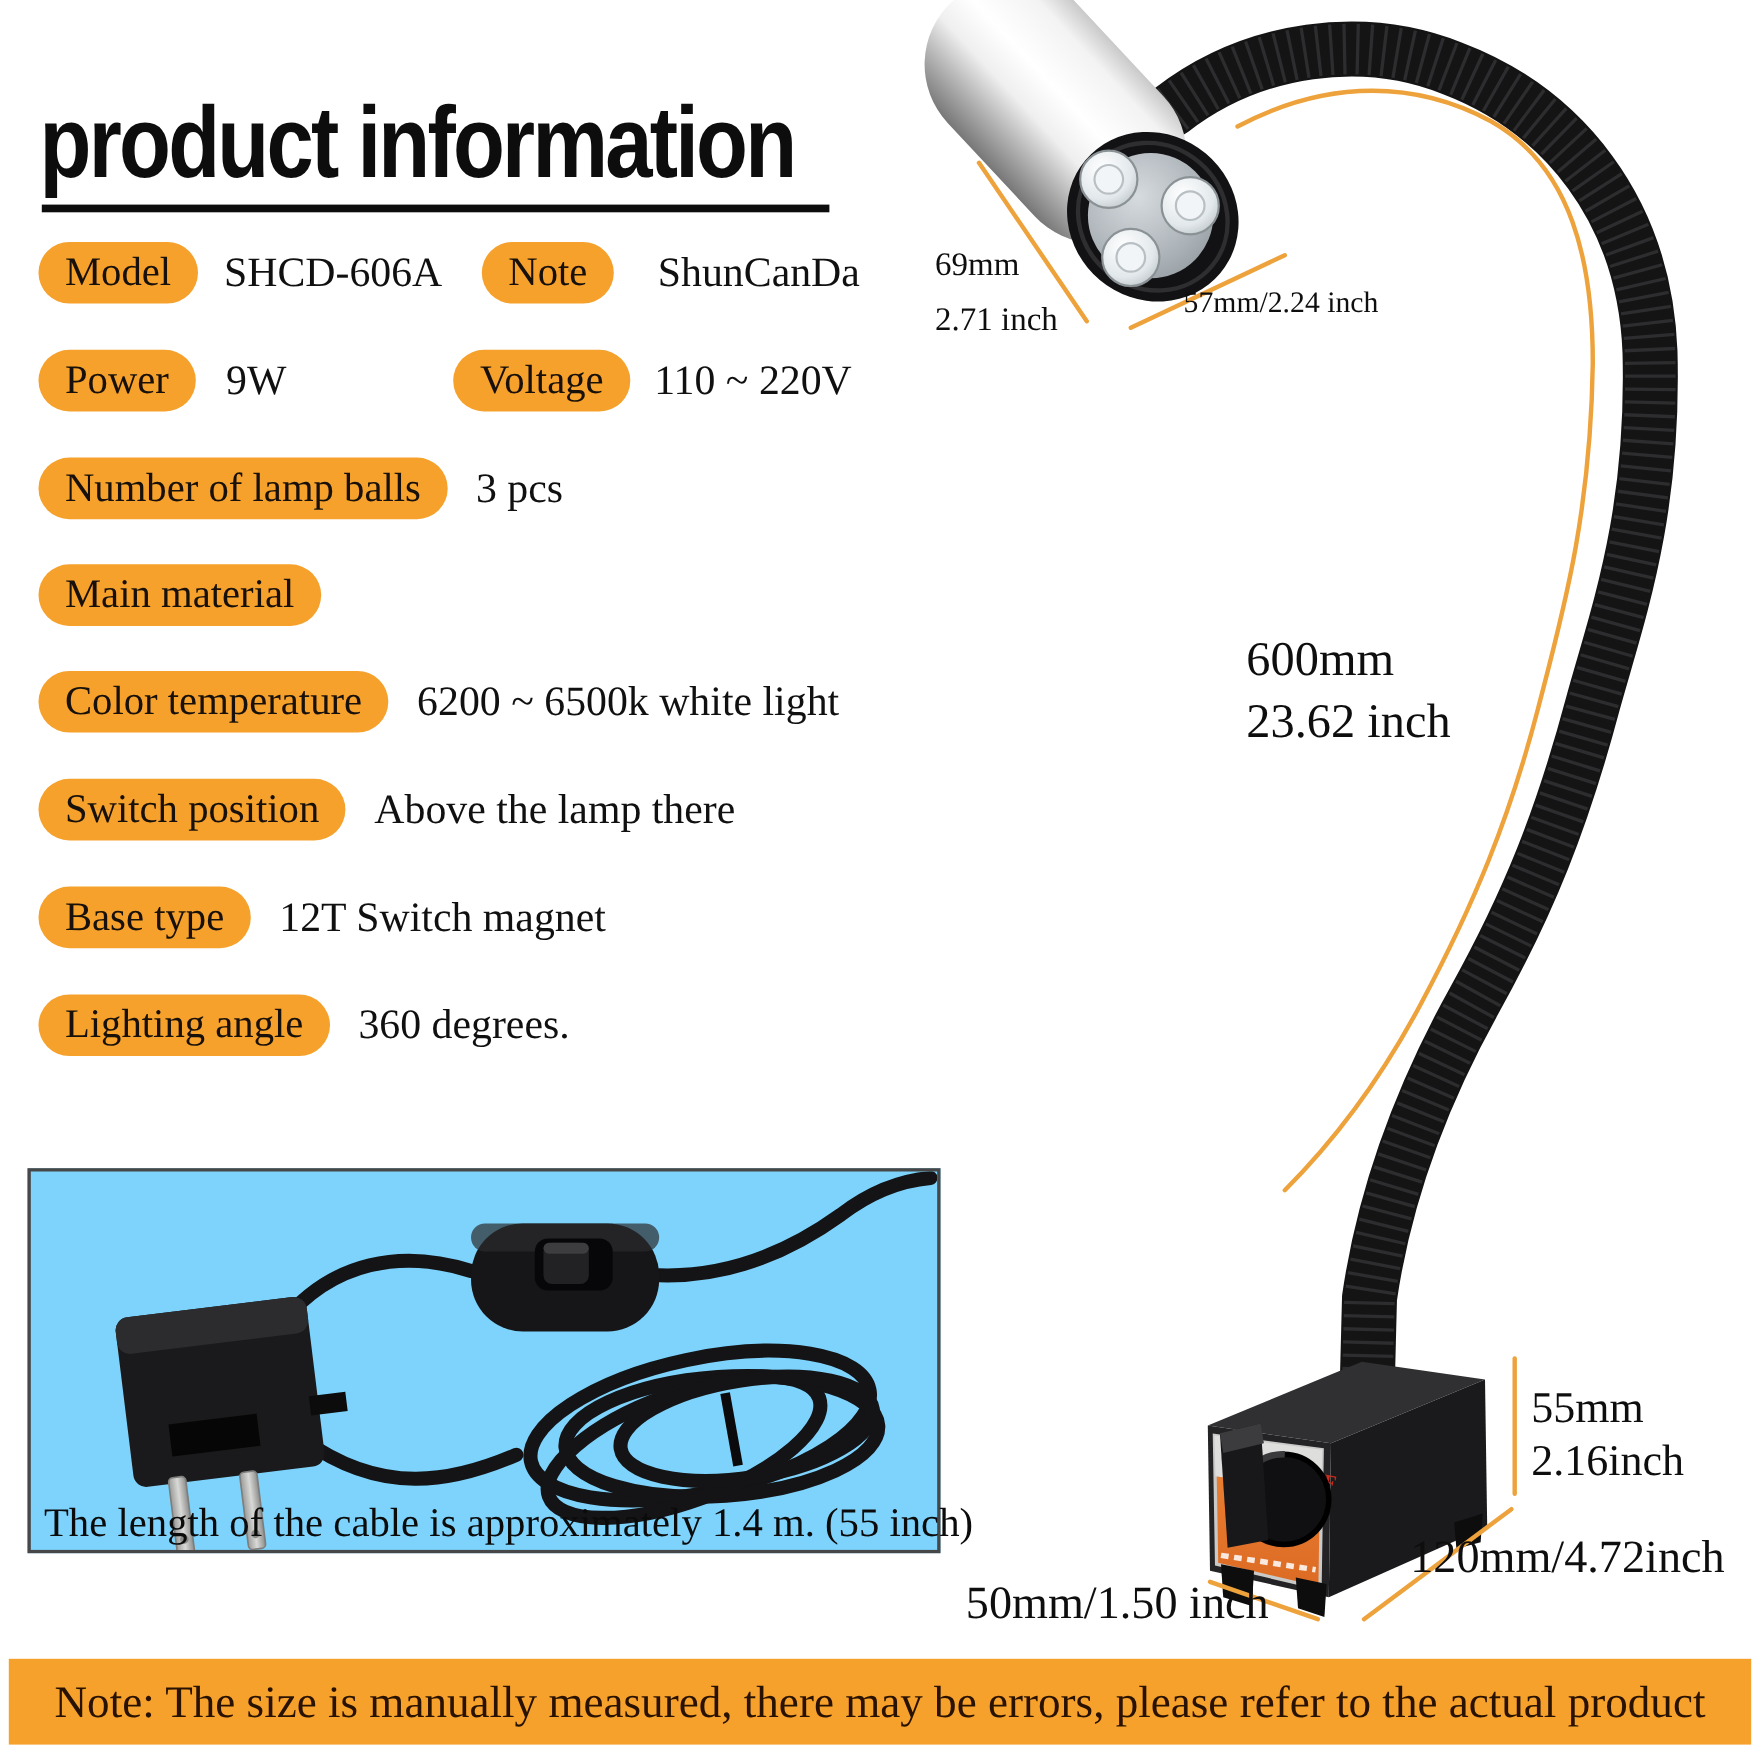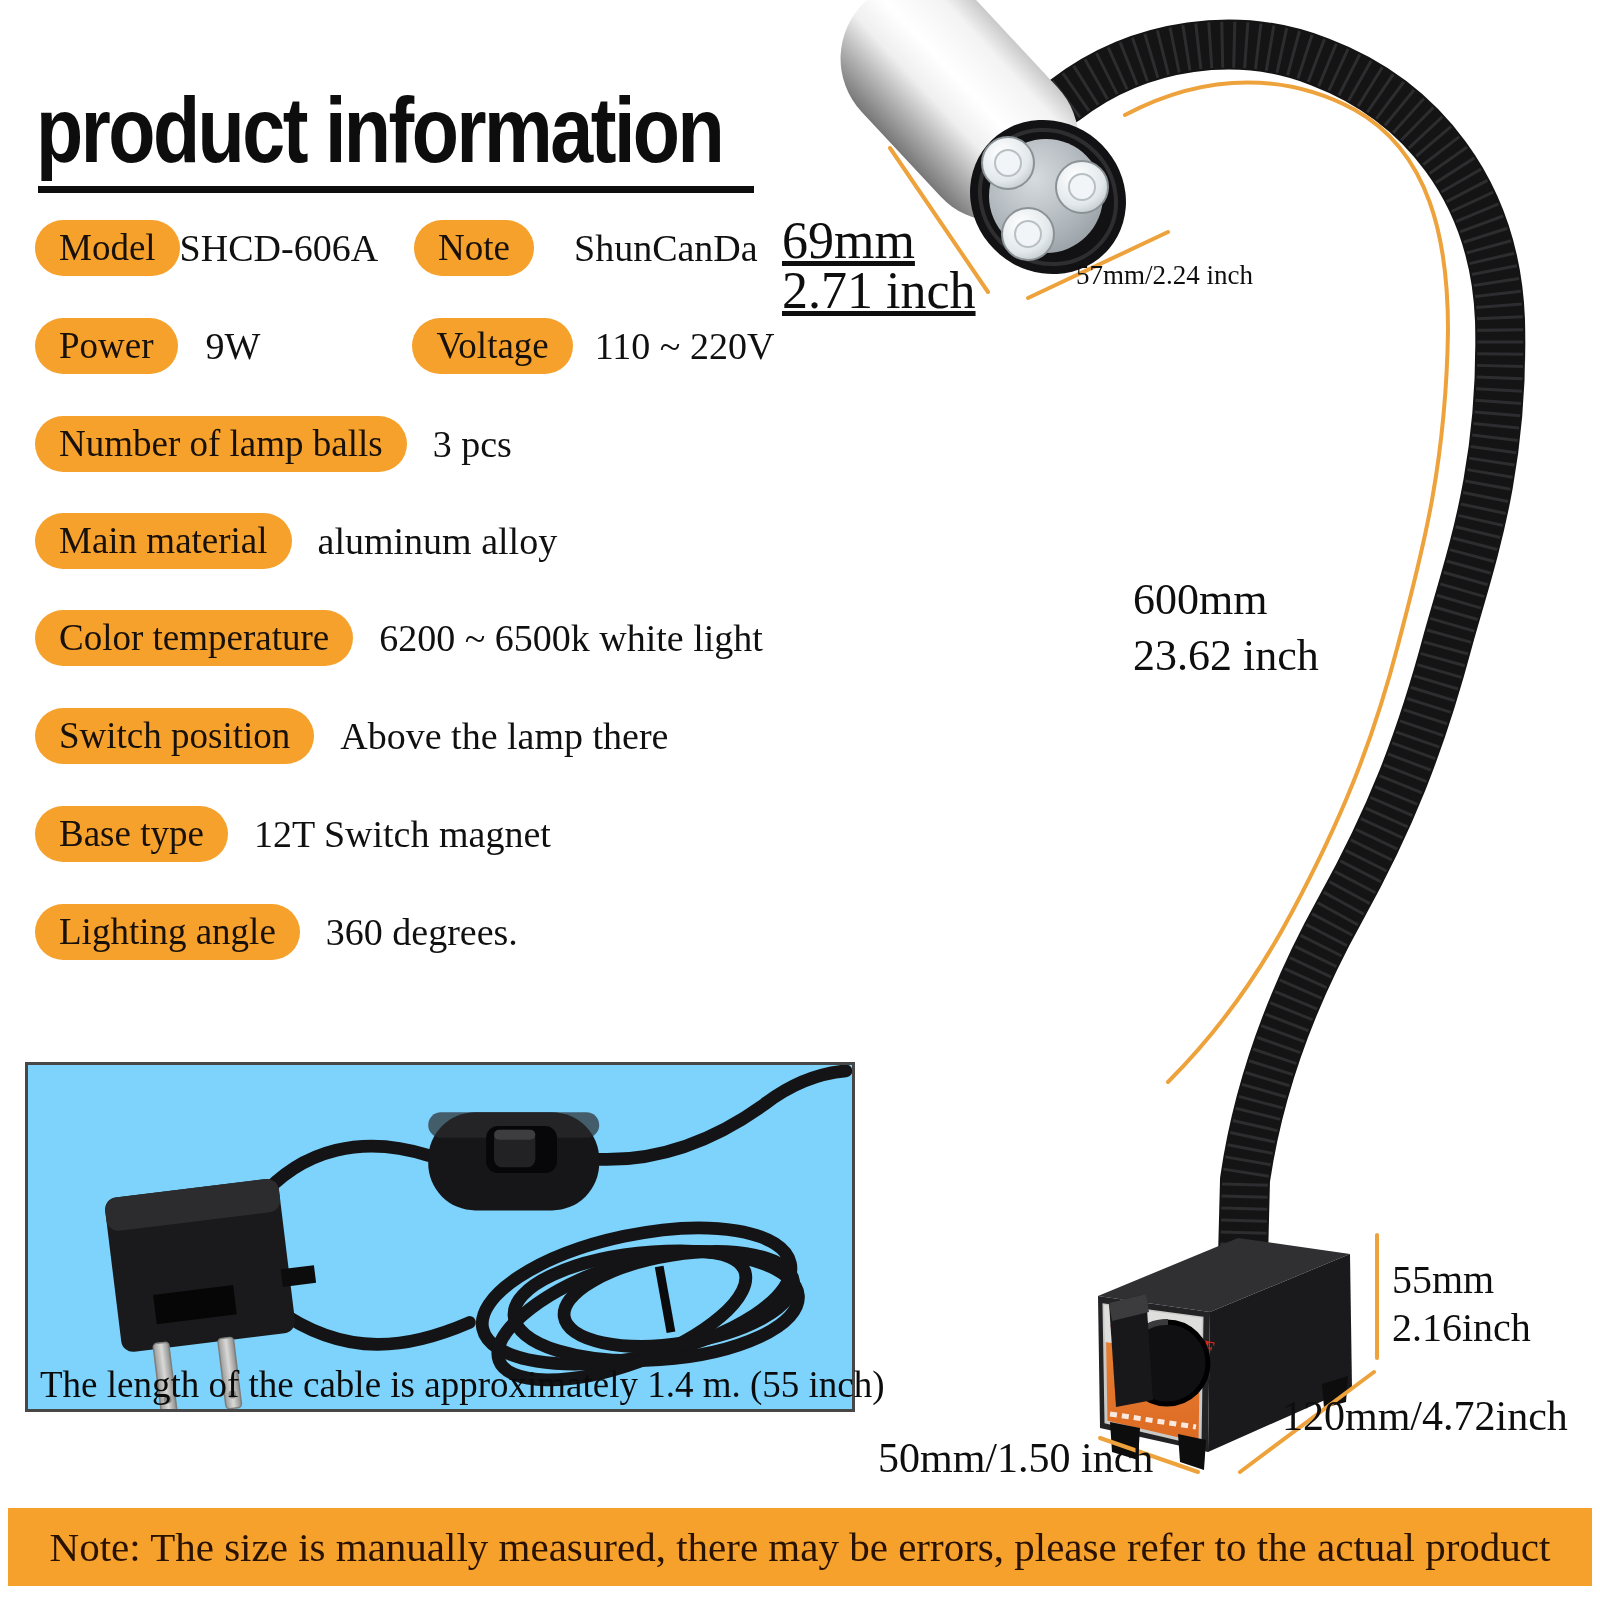--- a/index.html
+++ b/index.html
@@ -8,26 +8,26 @@
   .art{position:absolute;left:0;top:0;width:1600px;height:1600px;pointer-events:none;}
   .title{position:absolute;left:36px;top:78px;margin:0;font-family:"Liberation Sans",sans-serif;
          font-weight:bold;font-size:92px;letter-spacing:-3px;color:#0d0d0d;
          transform:scaleX(.84);transform-origin:left top;white-space:nowrap;}
   .rule{position:absolute;left:38px;top:186px;width:716px;height:7px;background:#0d0d0d;}
   .row{position:absolute;left:35px;display:flex;align-items:center;height:58px;white-space:nowrap;}
   .r1{top:219px}.r2{top:317px}.r3{top:415px}.r4{top:512px}.r5{top:609px}.r6{top:707px}.r7{top:805px}.r8{top:903px}
   .pill{display:inline-block;background:#F5A12C;border-radius:29px;padding:3px 24px;
         font-size:37px;line-height:50px;color:#18100a;}
   .val{font-size:38px;color:#101010;}
-  .v-model{text-align:center;} .p-brand{margin-left:36px;} .v-brand{margin-left:40px;}
+  .v-model{margin-left:24px;text-align:center;} .p-brand{margin-left:36px;} .v-brand{margin-left:40px;}
   .v-power{margin-left:28px;} .p-voltage{margin-left:152px;} .v-voltage{margin-left:22px;}
   .v-std{margin-left:26px;}
   .dim{position:absolute;color:#0e0e0e;white-space:nowrap;}
   .dim span{display:block;}
-  #dim-head-len{left:782px;top:216px;font-size:52px;line-height:50px;text-decoration:underline;}
+  #dim-head-len{left:850px;top:216px;font-size:30px;line-height:50px;}
   #dim-head-dia{left:1076px;top:260px;font-size:27px;}
   #dim-neck{left:1133px;top:572px;font-size:44px;line-height:56px;}
   #dim-base-h{left:1392px;top:1256px;font-size:40px;line-height:48px;}
   #dim-base-l{left:1282px;top:1392px;font-size:42px;}
   #dim-base-w{left:878px;top:1434px;font-size:42px;}
   .photo{position:absolute;left:25px;top:1062px;width:830px;height:350px;background:#7dd3fc;
          border:3px solid #474747;box-sizing:border-box;}
   .photo svg{position:absolute;left:0;top:0;width:100%;height:100%;}
   .caption{position:absolute;left:12px;bottom:3px;width:806px;font-size:37px;color:#0b0b0b;white-space:nowrap;}
   .note{position:absolute;left:8px;top:1508px;width:1584px;height:78px;background:#F5A12C;
@@ -140,21 +140,20 @@
     <span class="val v-power">9W</span>
     <span class="pill p-voltage">Voltage</span>
     <span class="val v-voltage">110 ~ 220V</span>
   </div>
   <div class="row r3">
     <span class="pill">Number of lamp balls</span>
     <span class="val v-std">3 pcs</span>
   </div>
   <div class="row r4">
     <span class="pill">Main material</span>
-    <span class="val v-std">aluminum alloy</span>
   </div>
   <div class="row r5">
     <span class="pill">Color temperature</span>
     <span class="val v-std">6200 ~ 6500k white light</span>
   </div>
   <div class="row r6">
     <span class="pill">Switch position</span>
     <span class="val v-std">Above the lamp there</span>
   </div>
   <div class="row r7">

